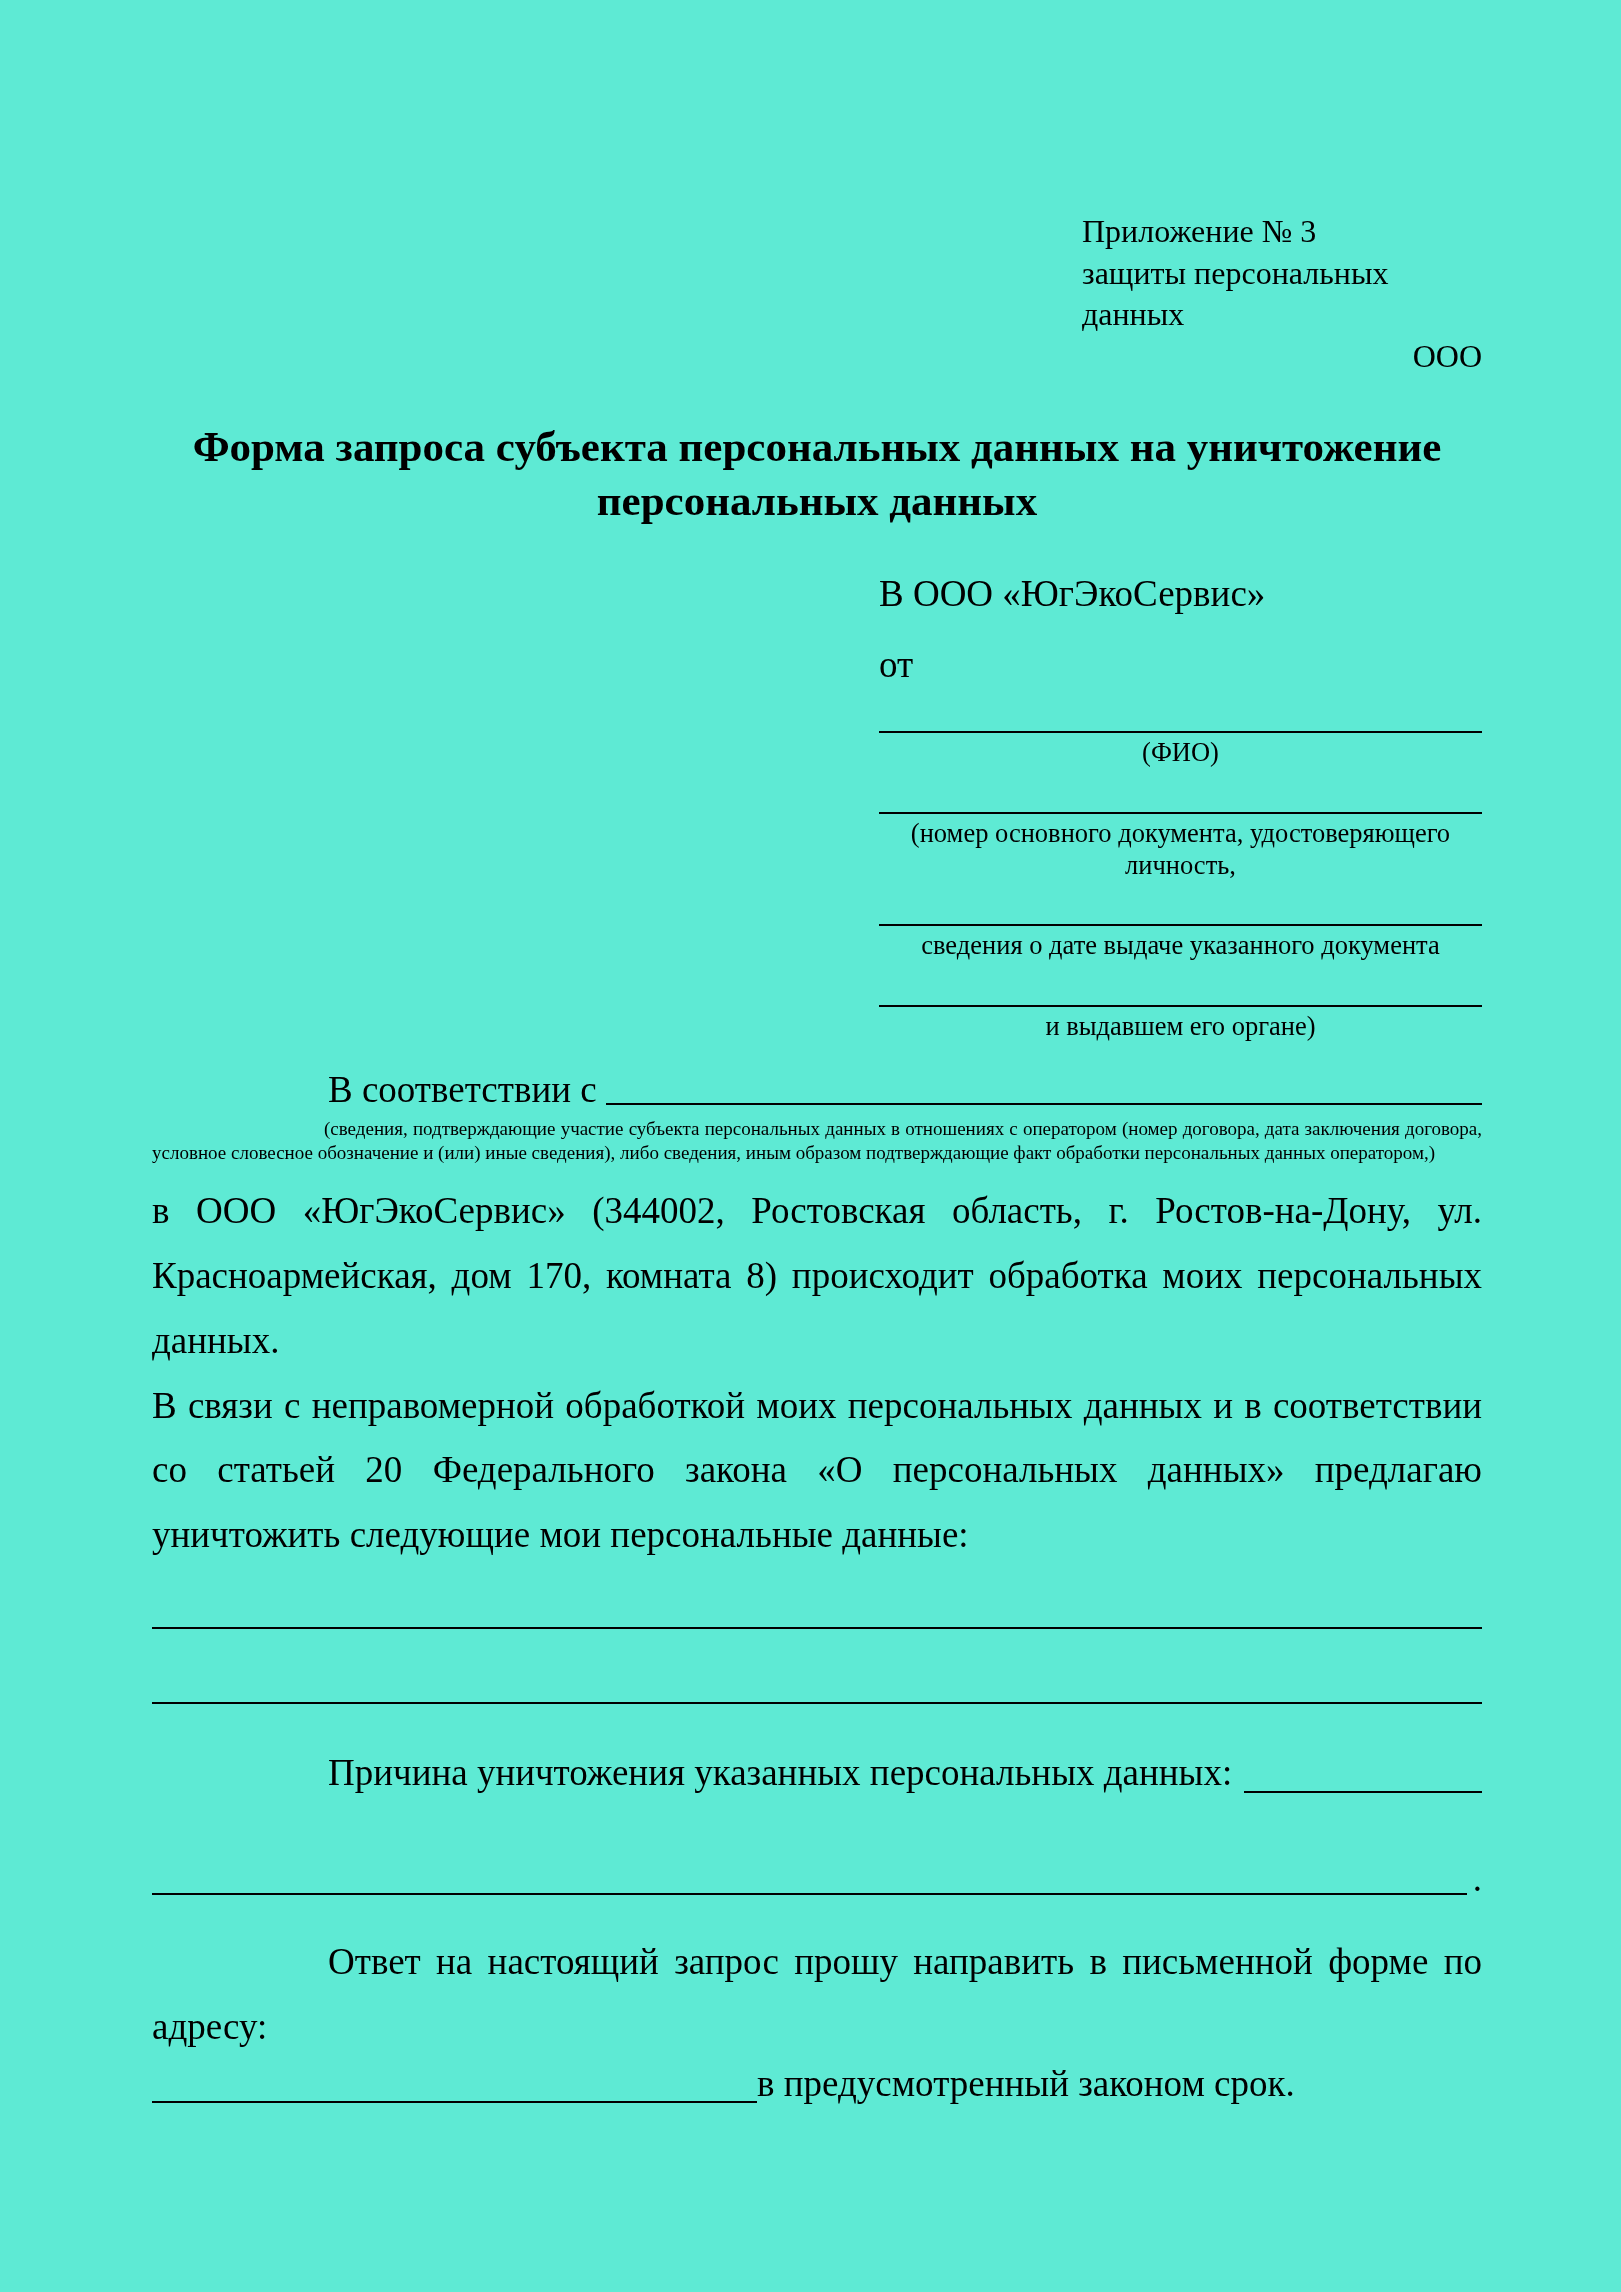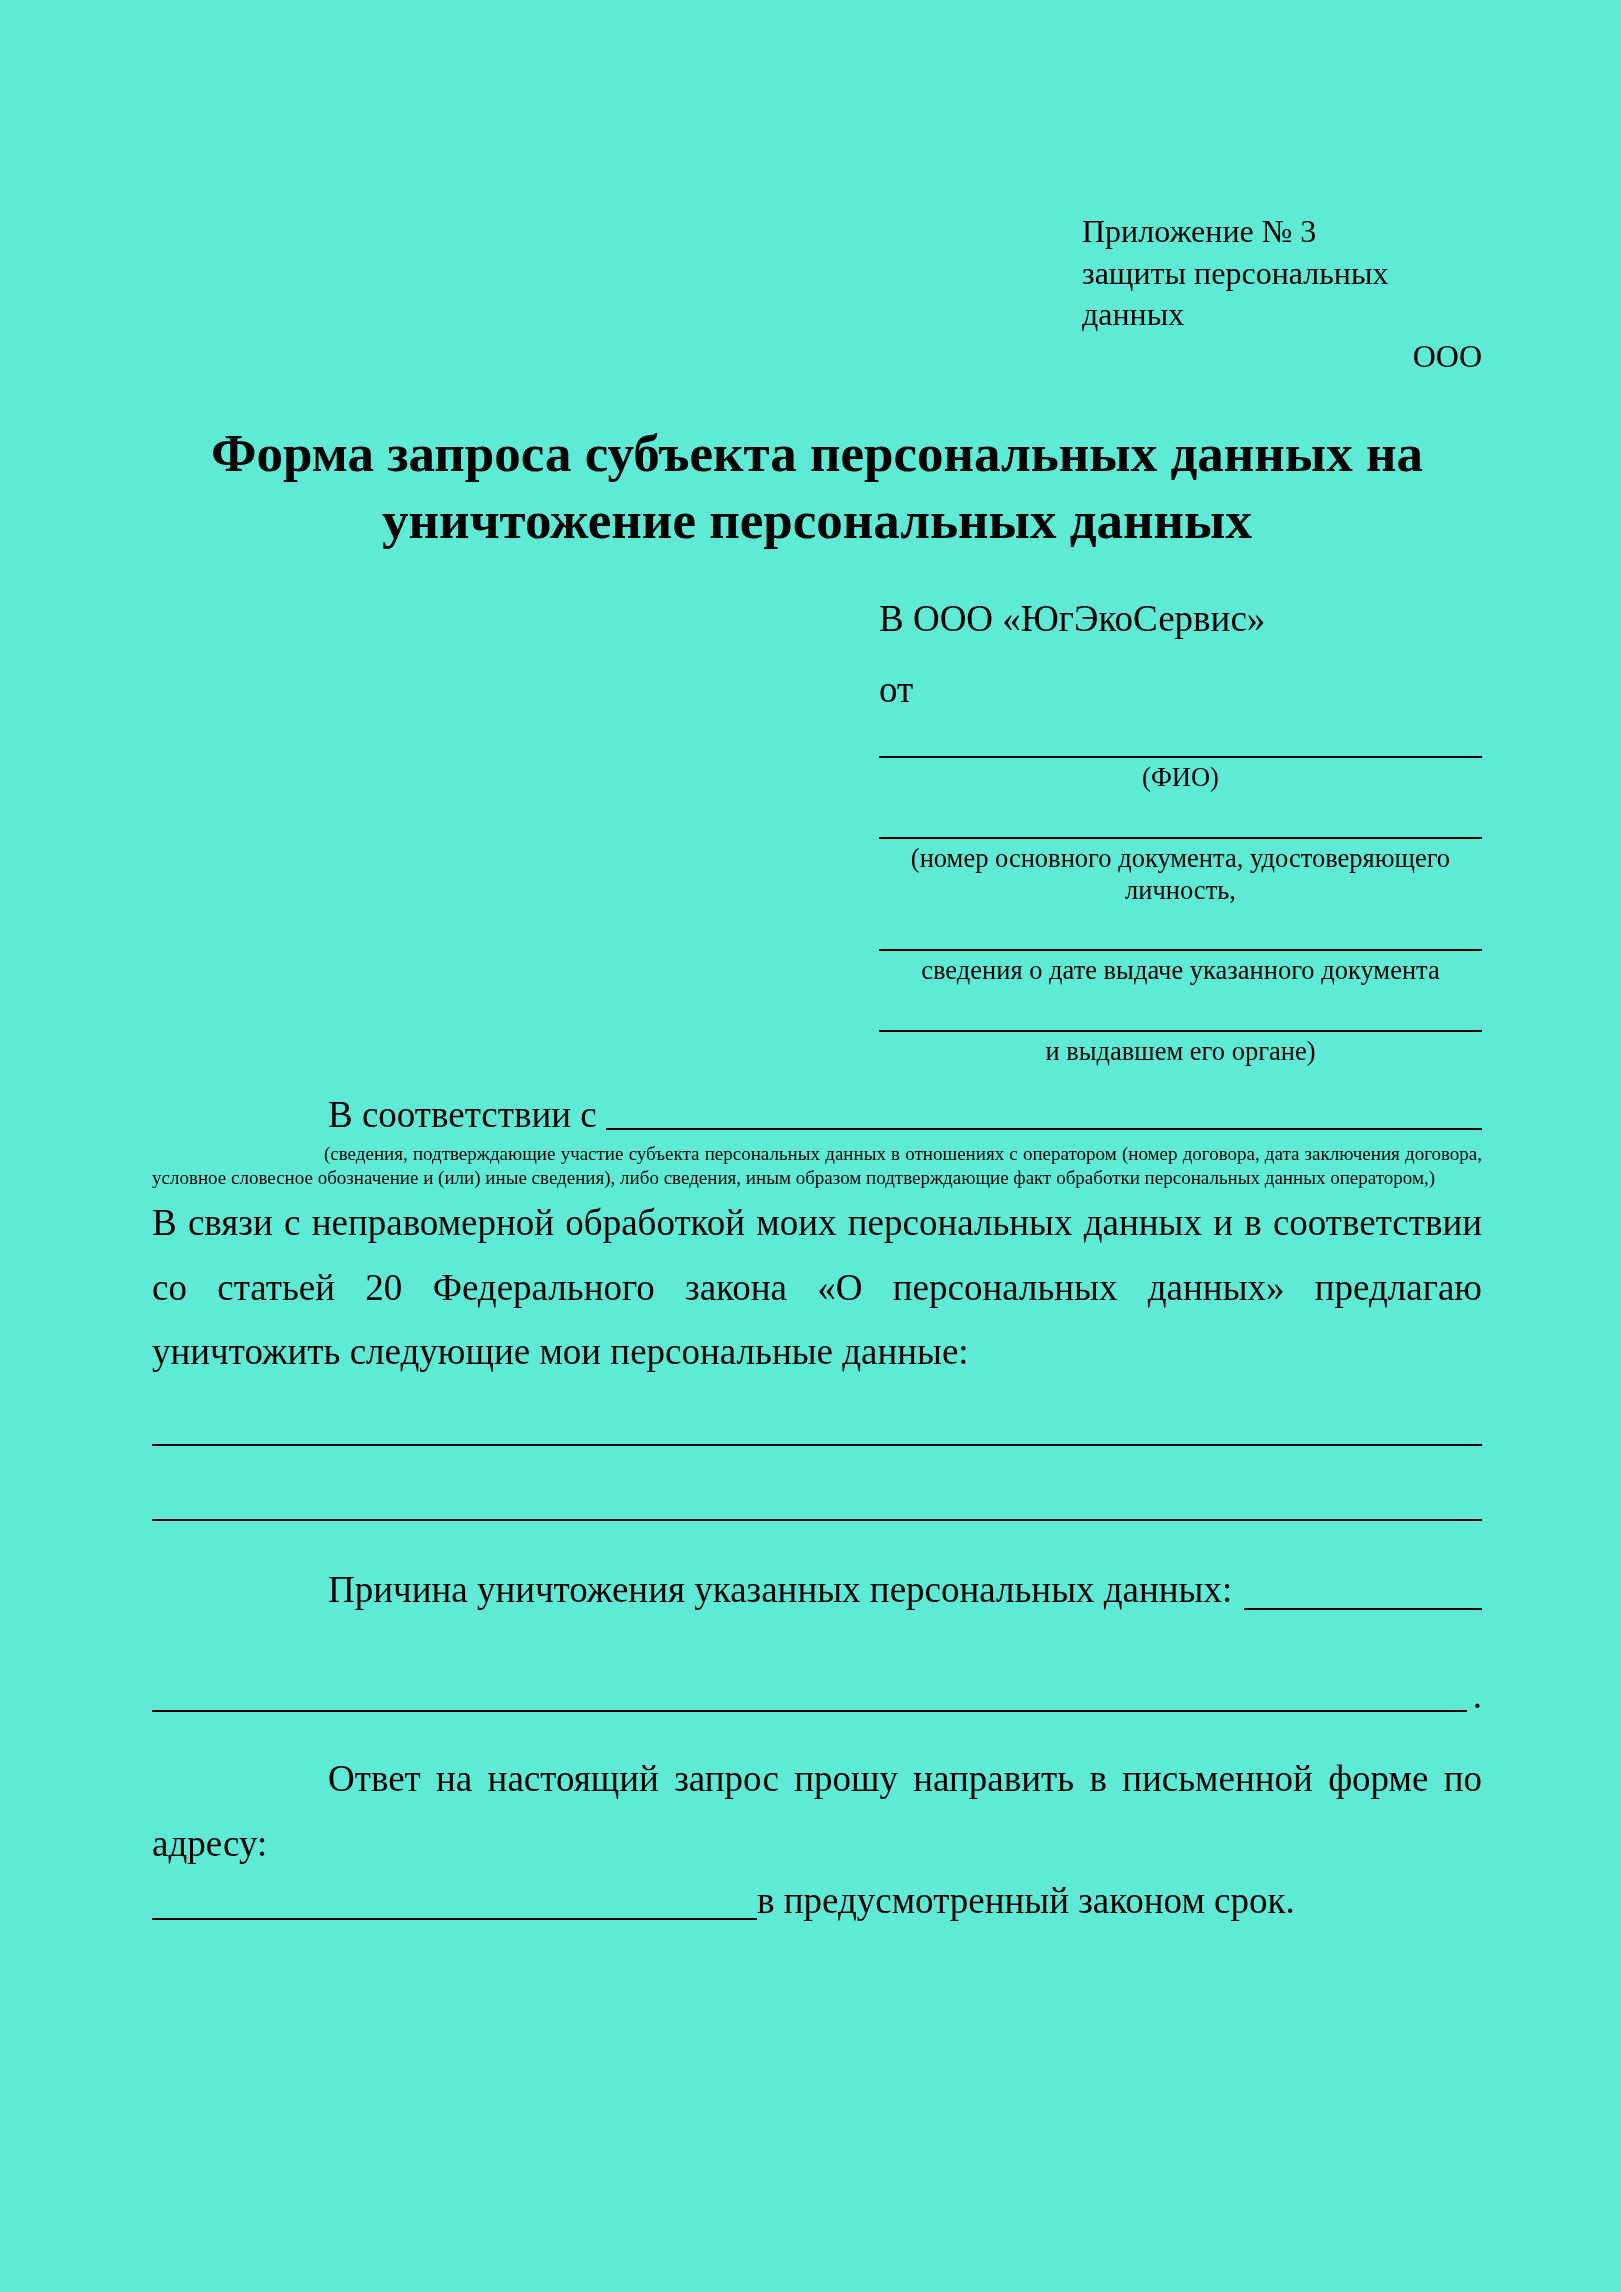--- a/index.html
+++ b/index.html
@@ -33,21 +33,21 @@
     align-items: flex-end;
     flex-direction: column;
   }
 
   
   .doc-title {
     margin: 35px auto 0 auto;
     max-width: 1255px;
     text-align: center;
     font-weight: bold;
-    font-size: 53px;
+    font-size: 43px;
     line-height: 1.25;
   }
 
   
   .addressee {
     margin-left: 727px;
     margin-top: 41px;
     width: 603px;
   }
   .addressee .to-line { line-height: 1.35; }
@@ -170,20 +170,21 @@
       <div class="caption">и выдавшем его органе)</div>
     </div>
 
     <div class="accordance-row">
       <span class="label">В соответствии с</span>
       <span class="fill-line"></span>
     </div>
 
     <p class="fine-print">(сведения, подтверждающие участие субъекта персональных данных в отношениях с оператором (номер договора, дата заключения договора, условное словесное обозначение и (или) иные сведения), либо сведения, иным образом подтверждающие факт обработки персональных данных оператором,)</p>
 
+    <p class="main-par">в ООО «ЮгЭкоСервис» (344002, Ростовская область, г. Ростов-на-Дону, ул. Красноармейская, дом 170, комната 8) происходит обработка моих персональных данных.</p>
     <p class="main-par main-par-2">В связи с неправомерной обработкой моих персональных данных и в соответствии со статьей 20 Федерального закона «О персональных данных» предлагаю уничтожить следующие мои персональные данные:</p>
 
     <div class="blank-line full-blank-1"></div>
     <div class="blank-line full-blank-2"></div>
 
     <div class="reason-row">
       <span class="label">Причина уничтожения указанных персональных данных:</span>
       <span class="fill-line"></span>
     </div>
     <div class="reason-line-2">

